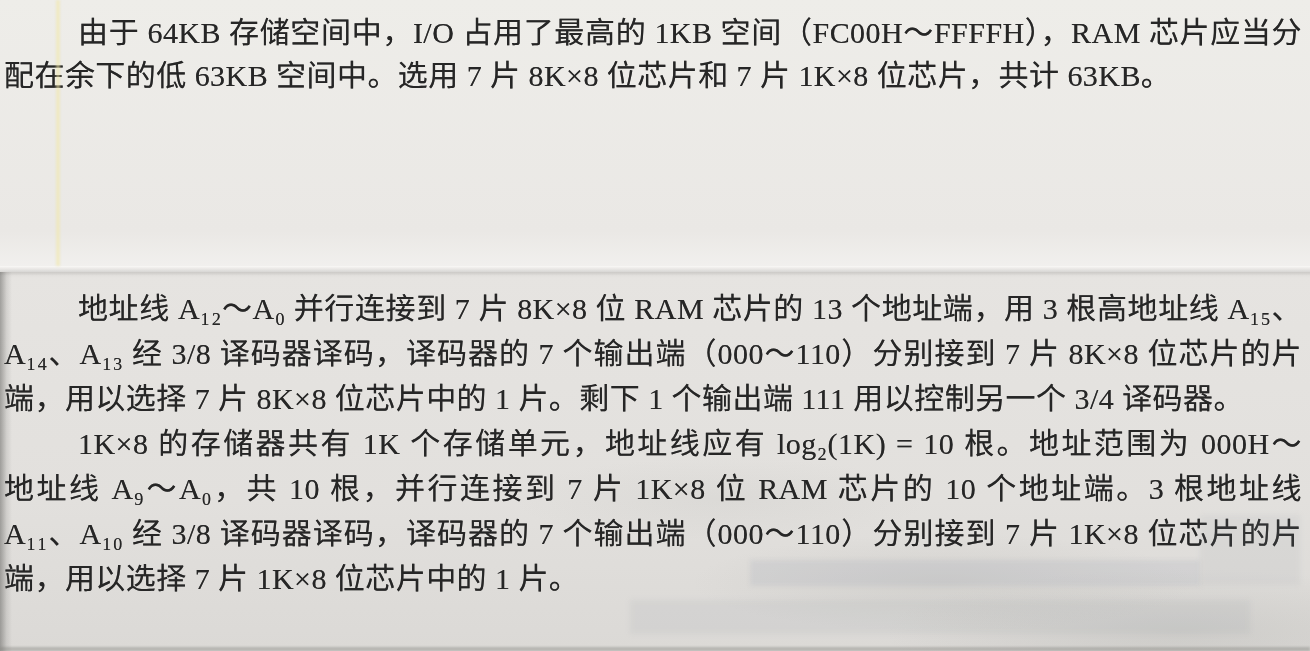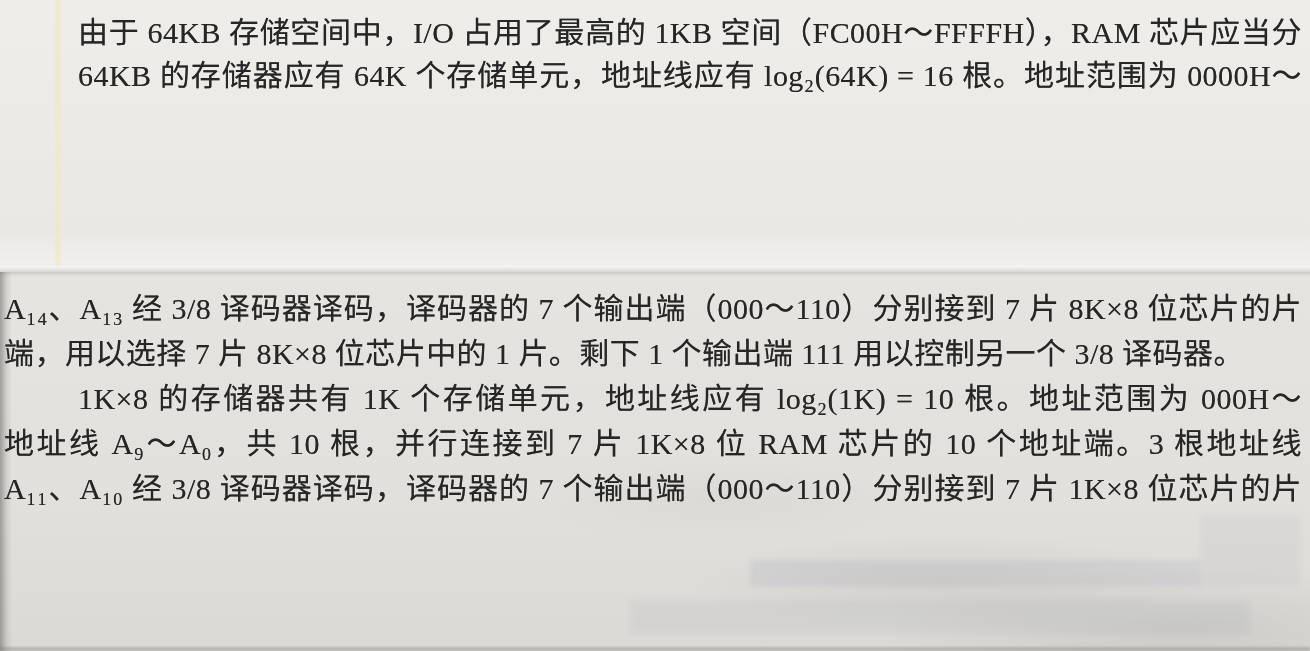--- a/index.html
+++ b/index.html
@@ -75,31 +75,33 @@
   .ghost-3 { left: 1200px; top: 515px; width: 100px; height: 70px; background: rgba(150,155,162,0.10); }
 </style>
 </head>
 <body>
 
 <div class="page">
 
   <div class="section-upper">
     <div class="lines">
         <div class="line indent fill">由于 64KB 存储空间中，I/O 占用了最高的 1KB 空间（FC00H～FFFFH），RAM 芯片应当分</div>
-        <div class="line indent fill">64KB 的存储器应有 64K 个存储单元，地址线应有 log₂(64K) = 16 根。地址范围为 0000H～</div>
+        <div class="line">配在余下的低 63KB 空间中。选用 7 片 8K×8 位芯片和 7 片 1K×8 位芯片，共计 63KB。</div>
       </div>
   </div>
 
   <div class="section-lower">
     <div class="lines">
+        <div class="line indent fill">地址线 A₁₂～A₀ 并行连接到 7 片 8K×8 位 RAM 芯片的 13 个地址端，用 3 根高地址线 A₁₅、</div>
         <div class="line fill">A₁₄、A₁₃ 经 3/8 译码器译码，译码器的 7 个输出端（000～110）分别接到 7 片 8K×8 位芯片的片选</div>
-        <div class="line">端，用以选择 7 片 8K×8 位芯片中的 1 片。剩下 1 个输出端 111 用以控制另一个 3/8 译码器。</div>
+        <div class="line">端，用以选择 7 片 8K×8 位芯片中的 1 片。剩下 1 个输出端 111 用以控制另一个 3/4 译码器。</div>
         <div class="line indent fill">1K×8 的存储器共有 1K 个存储单元，地址线应有 log₂(1K) = 10 根。地址范围为 000H～3FFH。</div>
         <div class="line fill">地址线 A₉～A₀，共 10 根，并行连接到 7 片 1K×8 位 RAM 芯片的 10 个地址端。3 根地址线 A₁₂、</div>
         <div class="line fill">A₁₁、A₁₀ 经 3/8 译码器译码，译码器的 7 个输出端（000～110）分别接到 7 片 1K×8 位芯片的片选</div>
+        <div class="line">端，用以选择 7 片 1K×8 位芯片中的 1 片。</div>
       </div>
   </div>
 
   <div class="scan-seam"></div>
   <div class="scan-streak"></div>
   <div class="left-edge-shadow"></div>
   <div class="ghost ghost-1"></div>
   <div class="ghost ghost-2"></div>
   <div class="ghost ghost-3"></div>
   <div class="bottom-edge-shadow"></div>

